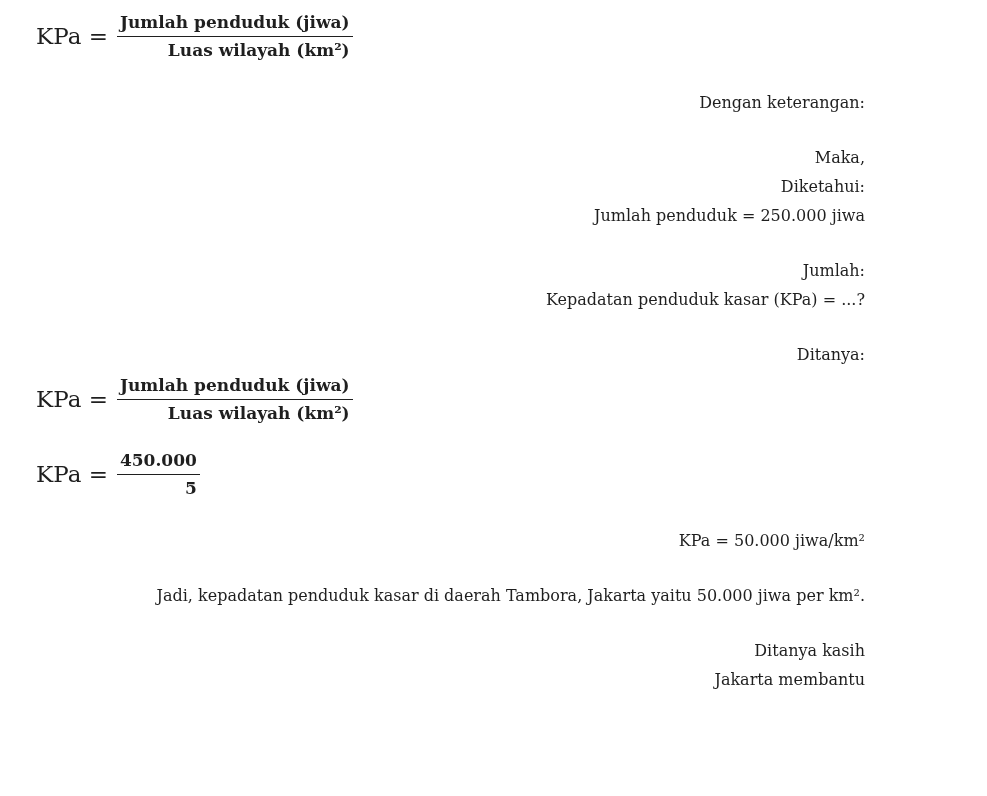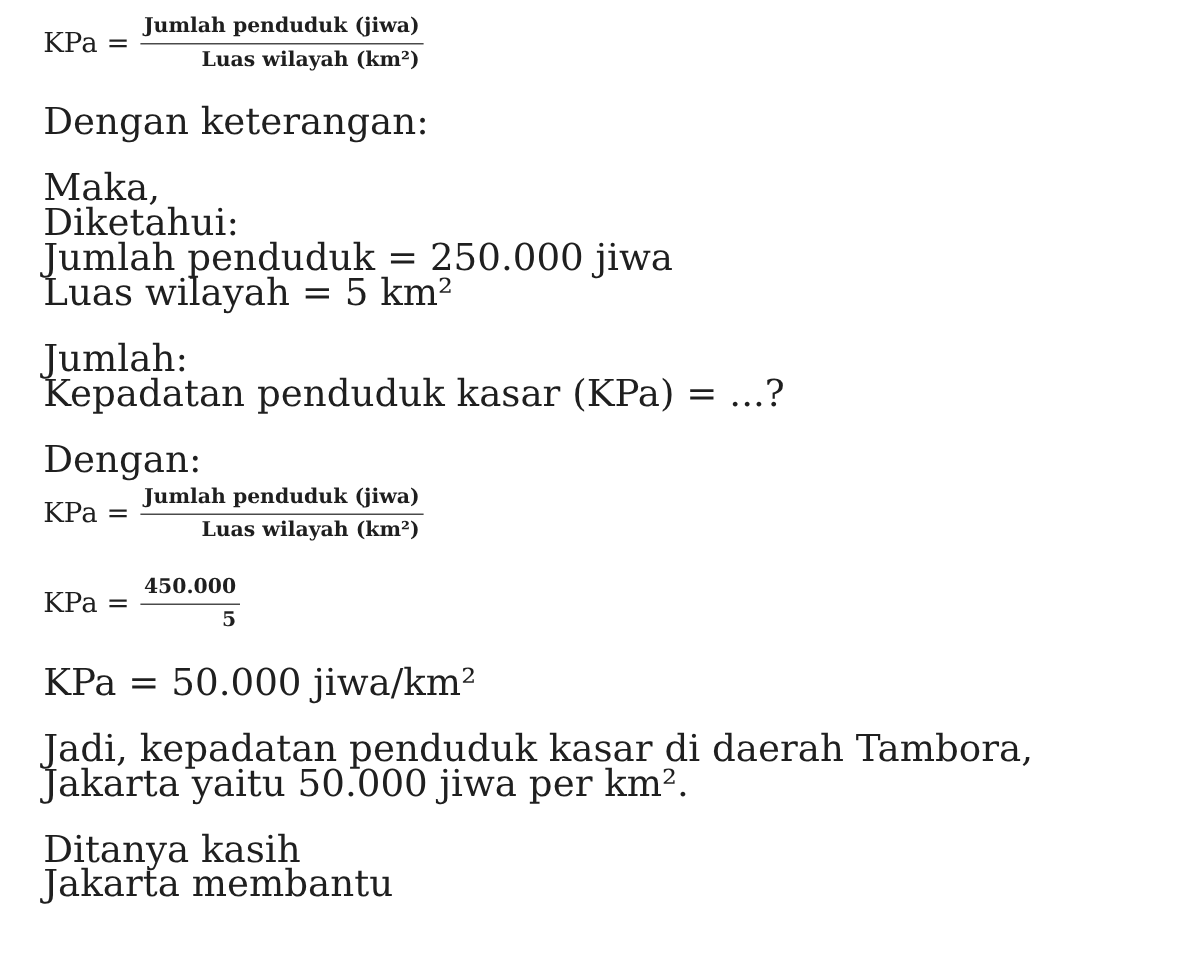--- a/index.html
+++ b/index.html
@@ -7,23 +7,24 @@
   .page {
     width: 895px;
     height: 796px;
     background: #ffffff;
     color: #1f1f1f;
     font-family: "DejaVu Serif", "Liberation Serif", serif;
     padding: 12px 30px 0 36px;
     overflow: hidden;
   }
   .para {
-    font-size: 31px;
+    font-size: 16px;
     line-height: 29px;
     white-space: pre-wrap;
+    text-align: right;
   }
   .block { margin-top: 26px; }
   .block.first { margin-top: 0; }
   .conclusion { max-width: 925px; }
   
   .formula {
     display: flex;
     align-items: center;
     font-size: 23px;
     line-height: 1;
@@ -58,30 +59,29 @@
   </div>
 
   <div class="block">
     <p class="para">Dengan keterangan:</p>
   </div>
 
   <div class="block">
     <p class="para">Maka,</p>
     <p class="para">Diketahui:</p>
     <p class="para">Jumlah penduduk = 250.000 jiwa</p>
-    <p class="para">Luas wilayah = 5 km²</p>
   </div>
 
   <div class="block">
     <p class="para">Jumlah:</p>
     <p class="para">Kepadatan penduduk kasar (KPa) = ...?</p>
   </div>
 
   <div class="block">
-    <p class="para">Dengan:</p>
+    <p class="para">Ditanya:</p>
 
     <div class="formula small-gap">
       <span class="lhs">KPa =</span>
       <span class="frac">
         <span class="num">Jumlah penduduk (jiwa)</span>
         <span class="den">Luas wilayah (km²)</span>
       </span>
     </div>
   </div>
 

